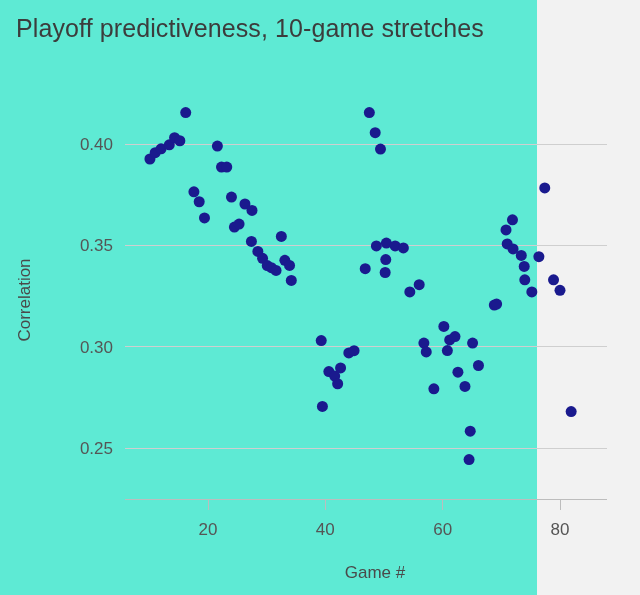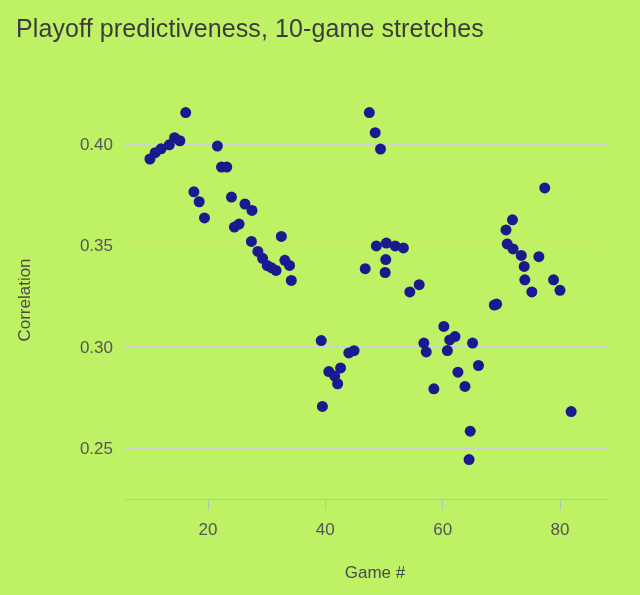--- a/index.html
+++ b/index.html
@@ -8,23 +8,23 @@
   }
   body {
     width: 640px;
     height: 595px;
     background: #f2f2f2;
     font-family: "Liberation Sans", sans-serif;
     overflow: hidden;
   }
   #page {
     position: relative;
-    width: 640px;
+    width: 537px;
     height: 595px;
-    background: #bef264;
+    background: #5eead4;
   }
   #chart-title {
     position: absolute;
     left: 16px;
     top: 14px;
     font-size: 25px;
     color: #3c3c3c;
     letter-spacing: 0.1px;
     white-space: nowrap;
   }

